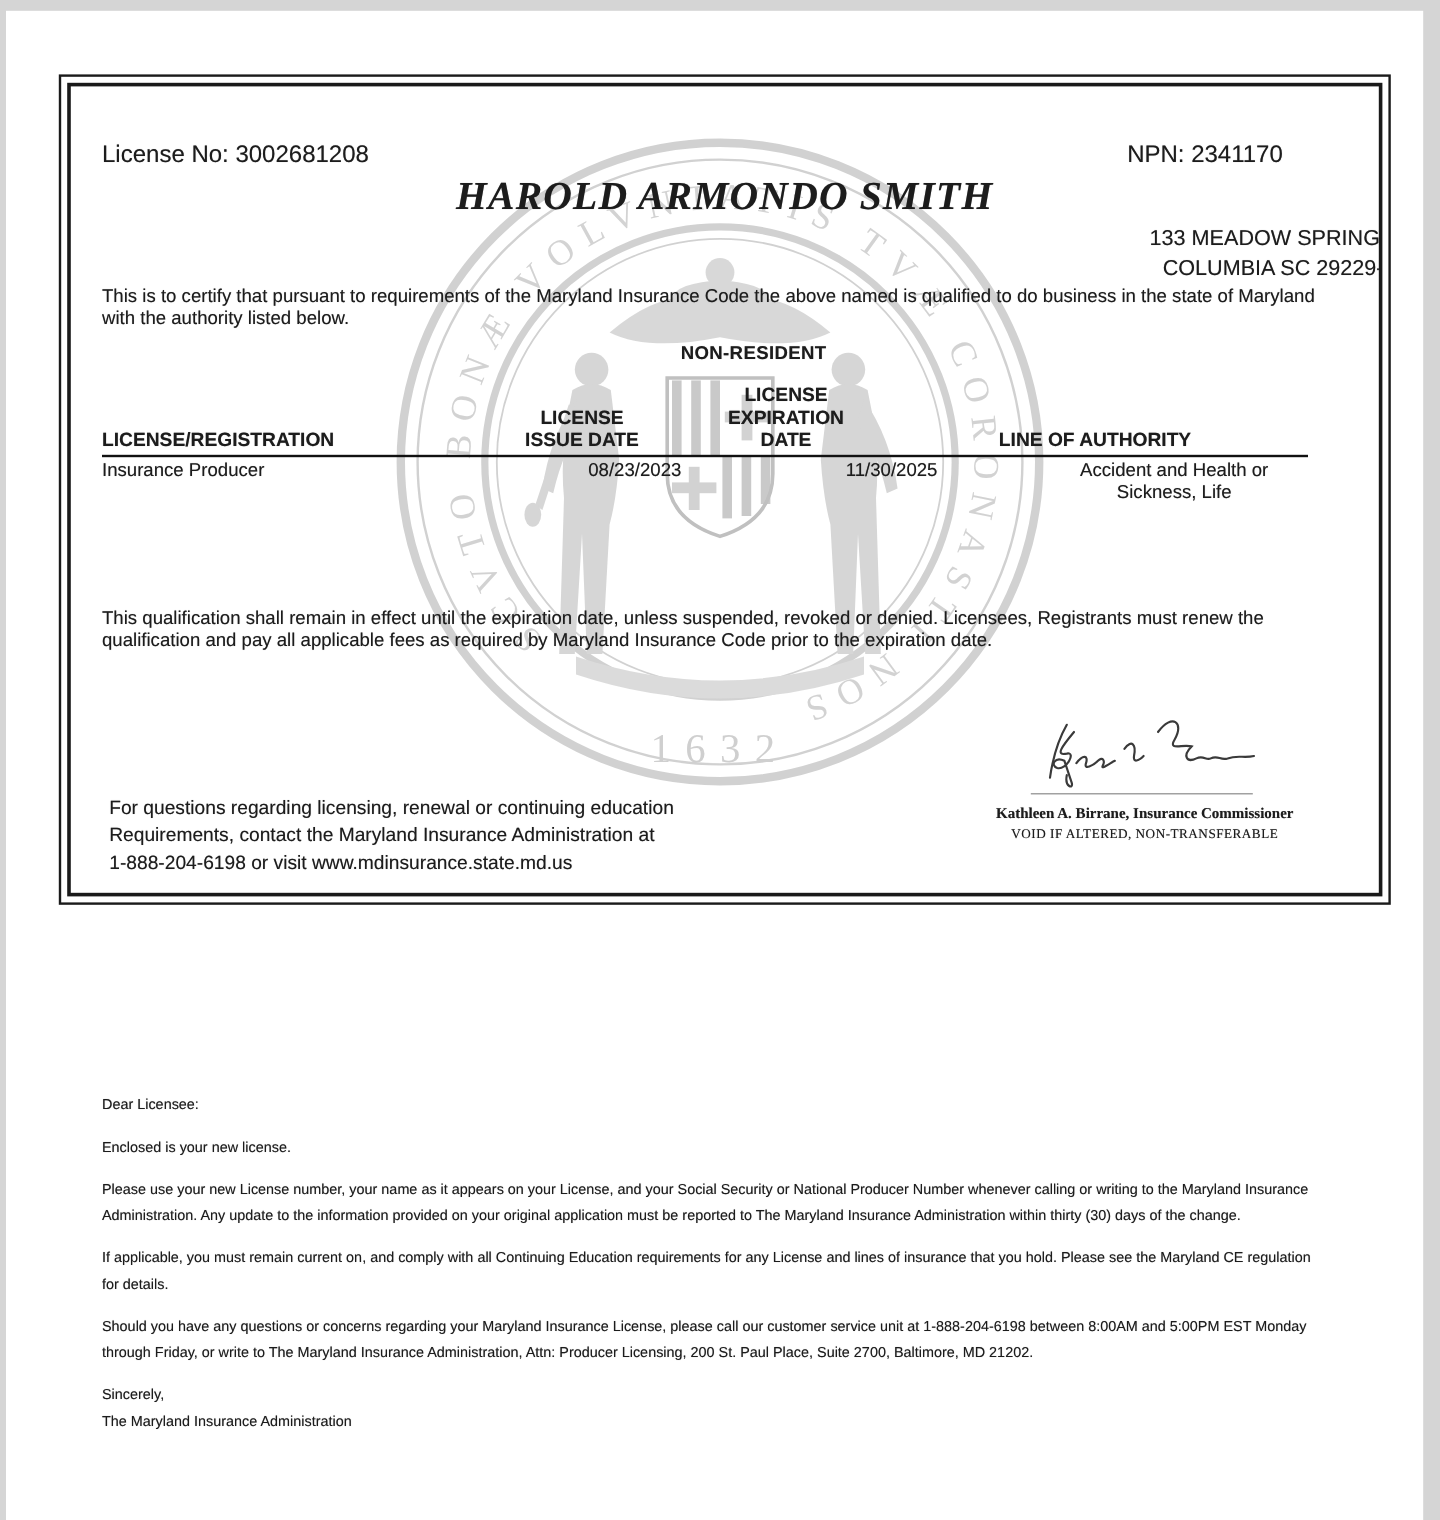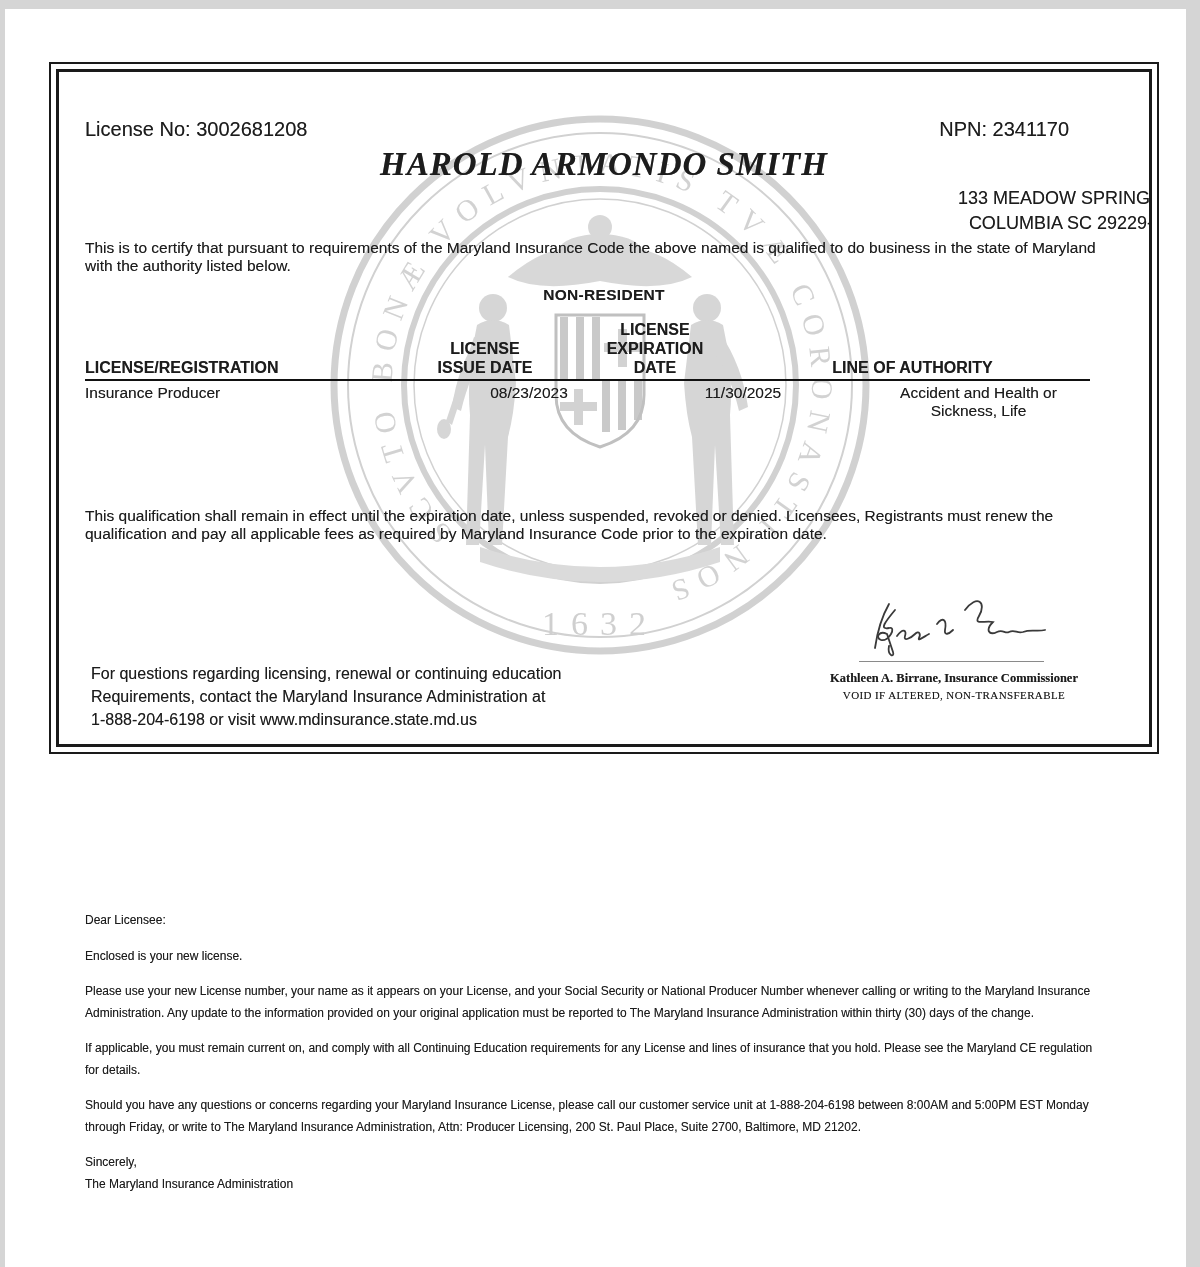--- a/index.html
+++ b/index.html
@@ -25,21 +25,21 @@
   }
   .layer{position:absolute;z-index:1;}
   .watermark{position:absolute;left:271px;top:43px;z-index:0;}
   .cert-title{top:4px;left:0;width:100%;text-align:center;font-size:31px;letter-spacing:.2px;}
   .id-row{top:46px;left:26px;right:80px;display:flex;justify-content:space-between;font-size:20px;}
   .cert-name{top:74px;left:0;width:100%;text-align:center;font-size:33px;font-weight:bold;font-style:italic;letter-spacing:1px;font-family:Liberation Serif, serif;}
   .addr1{top:116px;}
   .addr2{top:141px;}
   .addr{left:0;width:100%;text-align:right;font-size:18px;padding-left:44px;}
   .certify{top:167px;left:26px;width:1020px;font-size:15.5px;line-height:18px;}
-  .nonres{top:214px;left:0;width:100%;text-align:center;font-size:15.5px;font-weight:bold;letter-spacing:.3px;}
+  .nonres{top:214px;left:0;width:100%;text-align:center;font-size:15.5px;font-weight:bold;letter-spacing:.3px;padding-left:24px;}
   .lic-table{top:248px;left:26px;width:1005px;}
   .lic-head,.lic-row{display:grid;grid-template-columns:310px 180px 160px 1fr;}
   .lic-head{align-items:end;font-weight:bold;font-size:16px;line-height:19px;}
   .lic-head .c,.lic-row .c{text-align:center;}
   .pre{white-space:pre-line;}
   .head-rule{border:none;border-top:2.5px solid #111;margin:2px 0 0 0;}
   .lic-row{font-size:15.5px;margin-top:3px;gap:44px;}
   .qual{top:435px;left:26px;width:1000px;font-size:15.5px;line-height:18px;}
   .contact{top:590px;left:32px;font-size:16px;line-height:23px;}
   .sig-scrawl{top:518px;left:800px;}

